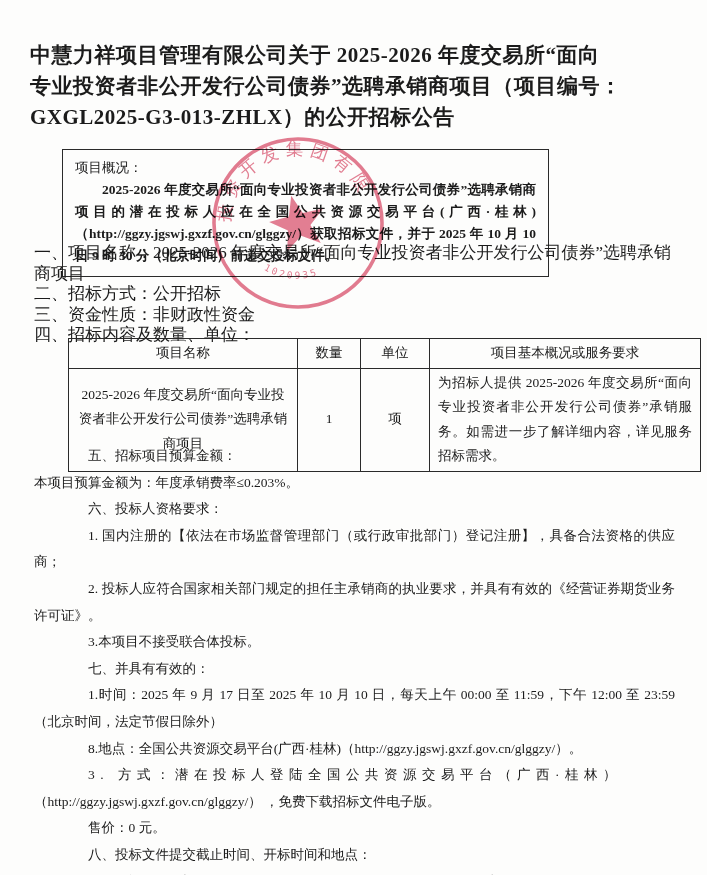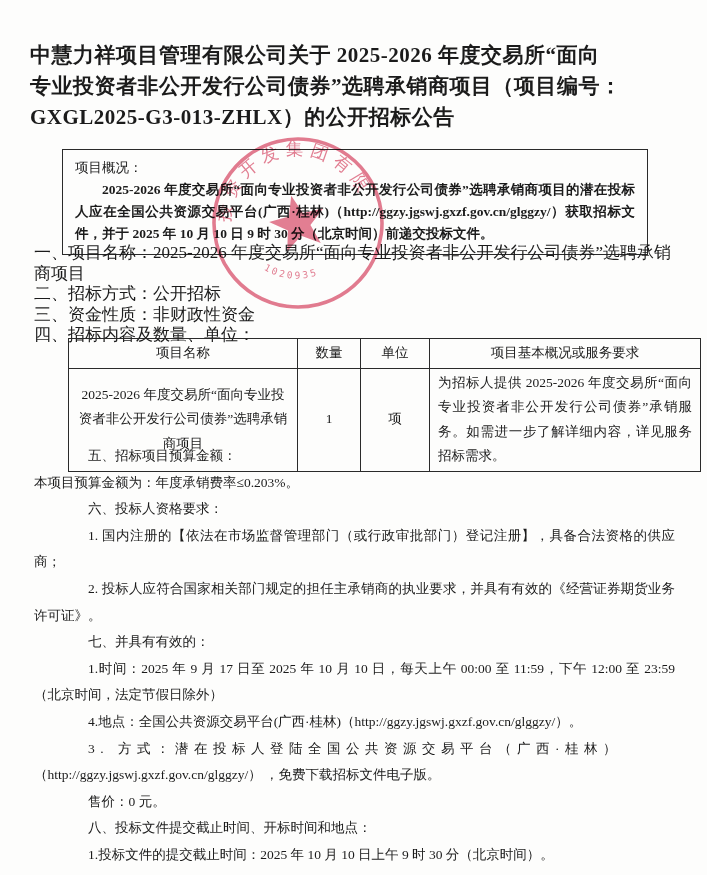--- a/index.html
+++ b/index.html
@@ -20,21 +20,21 @@
     text-align:left;
     font-weight:bold;
     font-size:21px;
     line-height:31px;
     letter-spacing:0.5px;
   }
   .overview-box{
     box-sizing:border-box;
     position:absolute;
     left:62px;top:149px;
-    width:586px;
+    width:487px;
     border:1.6px solid #2a2a2a;
     padding:7px 12px 9px 12px;
     font-size:13.5px;
     line-height:22px;
     background:transparent;
   }
   .overview-label{margin:0;}
   .overview-text{margin:0;text-indent:2em;text-align:justify;font-weight:bold;}
   .list-block{
     position:absolute;
@@ -129,23 +129,24 @@
       </tr>
     </tbody>
   </table>
 
   <div class="sections">
     <p>五、招标项目预算金额：</p>
     <p class="no-indent">本项目预算金额为：年度承销费率≤0.203%。</p>
     <p>六、投标人资格要求：</p>
     <p>1. 国内注册的【依法在市场监督管理部门（或行政审批部门）登记注册】，具备合法资格的供应商；</p>
     <p>2. 投标人应符合国家相关部门规定的担任主承销商的执业要求，并具有有效的《经营证券期货业务许可证》。</p>
+    <p>3.本项目不接受联合体投标。</p>
     <p>七、并具有有效的：</p>
     <p>1.时间：2025 年 9 月 17 日至 2025 年 10 月 10 日，每天上午 00:00 至 11:59，下午 12:00 至 23:59（北京时间，法定节假日除外）</p>
-    <p>4.地点：全国公共资源交易平台(广西·桂林)（http://ggzy.jgswj.gxzf.gov.cn/glggzy/）。</p>
+    <p>8.地点：全国公共资源交易平台(广西·桂林)（http://ggzy.jgswj.gxzf.gov.cn/glggzy/）。</p>
     <p>
       <span class="spread">3. 方式：潜在投标人登陆全国公共资源交易平台（广西·桂林）</span><br>
       <span>（http://ggzy.jgswj.gxzf.gov.cn/glggzy/） ，免费下载招标文件电子版。</span>
     </p>
     <p>售价：0 元。</p>
     <p>八、投标文件提交截止时间、开标时间和地点：</p>
     <p>1.投标文件的提交截止时间：2025 年 10 月 10 日上午 9 时 30 分（北京时间）。</p>
   </div>
 
   <svg class="seal" viewBox="0 0 184 184" xmlns="http://www.w3.org/2000/svg">

